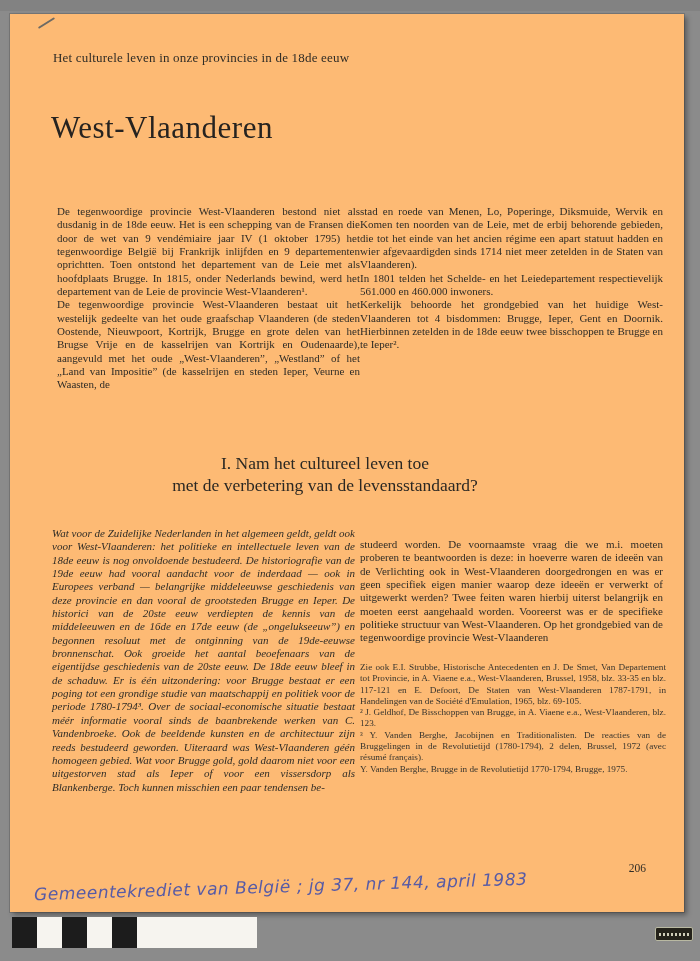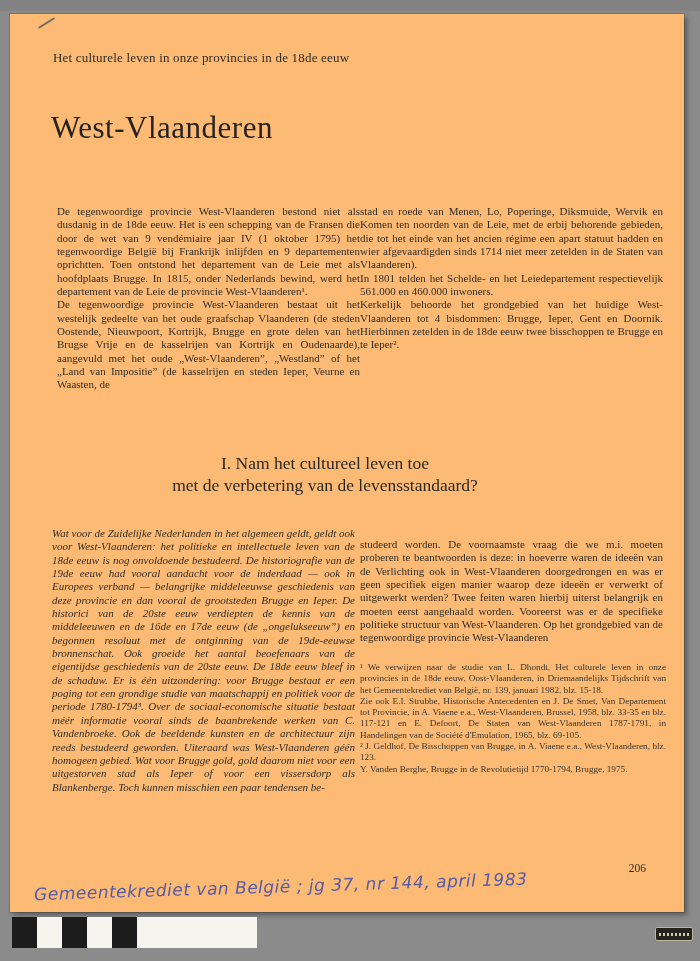--- a/index.html
+++ b/index.html
@@ -112,23 +112,23 @@
 
   <div class="col col-l2">
     <p>Wat voor de Zuidelijke Nederlanden in het algemeen geldt, geldt ook voor West-Vlaanderen: het politieke en intellectuele leven van de 18de eeuw is nog onvoldoende bestudeerd. De historiografie van de 19de eeuw had vooral aandacht voor de inderdaad — ook in Europees verband — belangrijke middeleeuwse geschiedenis van deze provincie en dan vooral de grootsteden Brugge en Ieper. De historici van de 20ste eeuw verdiepten de kennis van de middeleeuwen en de 16de en 17de eeuw (de „ongelukseeuw”) en begonnen resoluut met de ontginning van de 19de-eeuwse bronnenschat. Ook groeide het aantal beoefenaars van de eigentijdse geschiedenis van de 20ste eeuw. De 18de eeuw bleef in de schaduw. Er is één uitzondering: voor Brugge bestaat er een poging tot een grondige studie van maatschappij en politiek voor de periode 1780-1794³. Over de sociaal-economische situatie bestaat méér informatie vooral sinds de baanbrekende werken van C. Vandenbroeke. Ook de beeldende kunsten en de architectuur zijn reeds bestudeerd geworden. Uiteraard was West-Vlaanderen géén homogeen gebied. Wat voor Brugge gold, gold daarom niet voor een uitgestorven stad als Ieper of voor een vissersdorp als Blankenberge. Toch kunnen misschien een paar tendensen be-</p>
   </div>
 
   <div class="col col-r2">
     <p>studeerd worden. De voornaamste vraag die we m.i. moeten proberen te beantwoorden is deze: in hoeverre waren de ideeën van de Verlichting ook in West-Vlaanderen doorgedrongen en was er geen specifiek eigen manier waarop deze ideeën er verwerkt of uitgewerkt werden? Twee feiten waren hierbij uiterst belangrijk en moeten eerst aangehaald worden. Vooreerst was er de specifieke politieke structuur van West-Vlaanderen. Op het grondgebied van de tegenwoordige provincie West-Vlaanderen</p>
   </div>
 
   <div class="footnotes">
-    <p>¹ We verwijzen naar de studie van L. Dhondt, Het culturele leven in onze provincies in de 18de eeuw, Oost-Vlaanderen, in Driemaandelijks Tijdschrift van het Gemeentekrediet van België, nr. 139, januari 1982, blz. 15-18.</p>
     <p>Zie ook E.I. Strubbe, Historische Antecedenten en J. De Smet, Van Departement tot Provincie, in A. Viaene e.a., West-Vlaanderen, Brussel, 1958, blz. 33-35 en blz. 117-121 en E. Defoort, De Staten van West-Vlaanderen 1787-1791, in Handelingen van de Société d'Emulation, 1965, blz. 69-105.</p>
     <p>² J. Geldhof, De Bisschoppen van Brugge, in A. Viaene e.a., West-Vlaanderen, blz. 123.</p>
+    <p>³ Y. Vanden Berghe, Jacobijnen en Traditionalisten. De reacties van de Bruggelingen in de Revolutietijd (1780-1794), 2 delen, Brussel, 1972 (avec résumé français).</p>
     <p>Y. Vanden Berghe, Brugge in de Revolutietijd 1770-1794, Brugge, 1975.</p>
   </div>
 
   <div class="page-number">206</div>
 
   <div class="handwritten-note">Gemeentekrediet van België ; jg 37, nr 144, april 1983</div>
 </div>
 
 <div class="calibration-bar">
   <div class="cal-black"></div>

